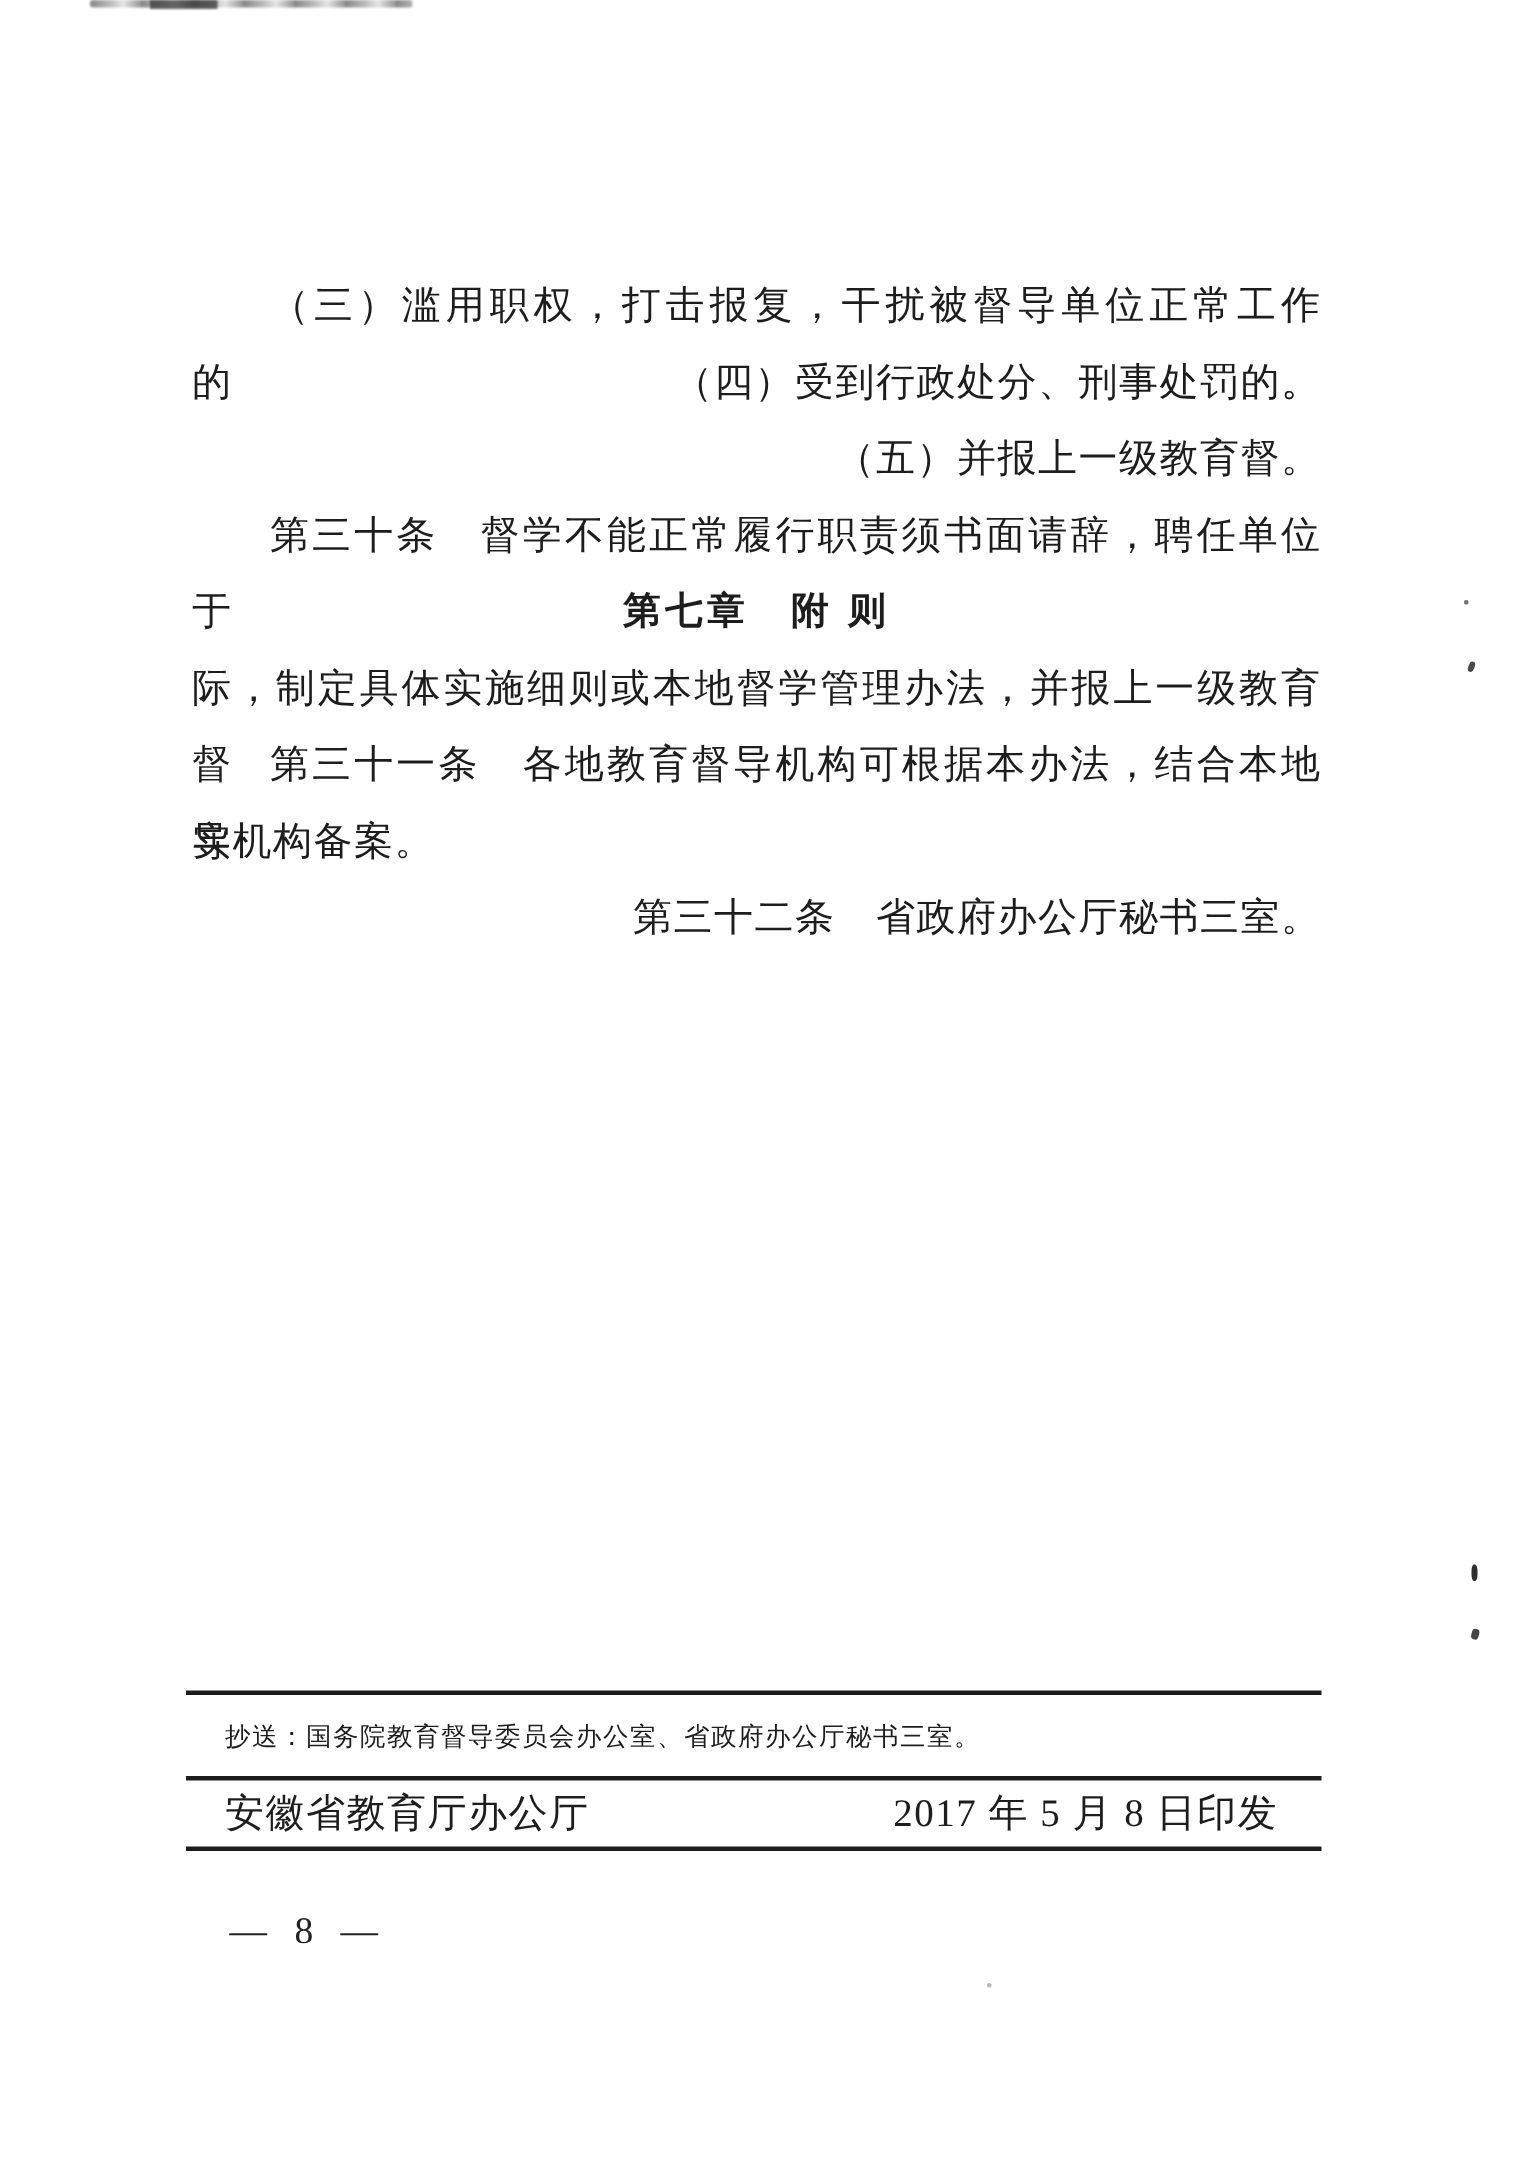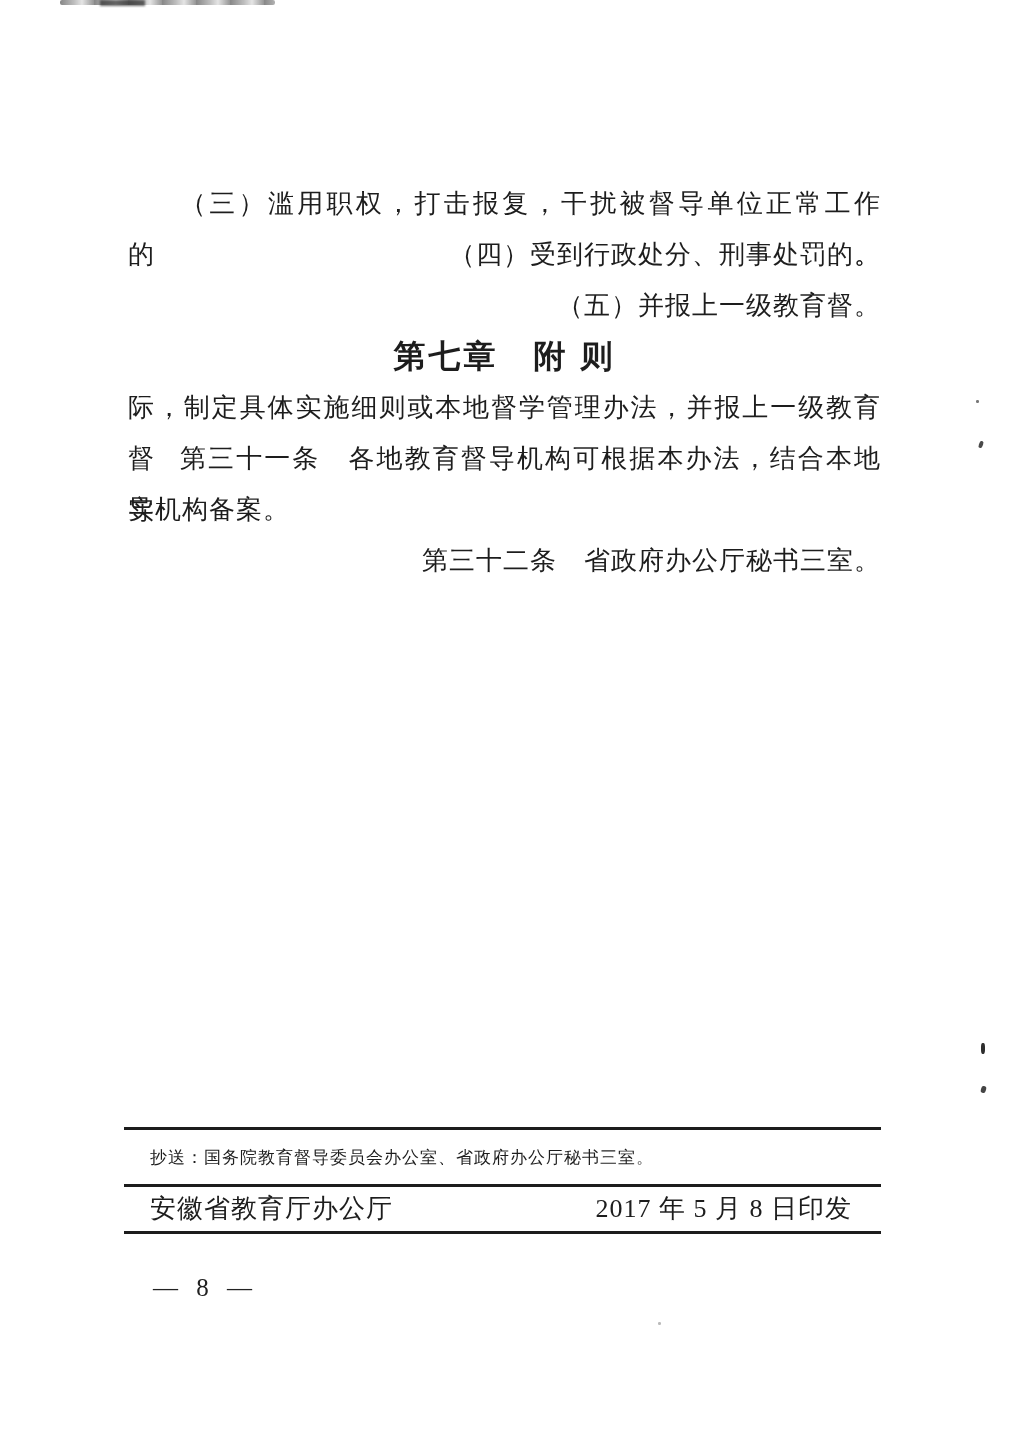--- a/index.html
+++ b/index.html
@@ -68,21 +68,21 @@
   .line.indent { text-indent: 2em; text-align: right; }
   .line.fill {
     white-space: normal;
     text-align: justify;
     text-align-last: justify;
   }
   .chapter {
     margin: 0;
     height: 51px;
     line-height: 51px;
-    font-size: 32px;
+    font-size: 25px;
     text-align: center;
     font-weight: 700;
     font-family: "Liberation Sans", "DejaVu Sans", sans-serif;
     letter-spacing: 3px;
   }
 
   
   .rule {
     position: absolute;
     left: 124px;
@@ -136,20 +136,21 @@
   <div class="speck speck-1"></div>
   <div class="speck speck-2"></div>
   <div class="speck speck-3"></div>
   <div class="speck speck-4"></div>
   <div class="speck speck-5"></div>
 
   <main class="content">
     <p class="line indent fill">（三）滥用职权，打击报复，干扰被督导单位正常工作的。</p>
     <p class="line indent">（四）受到行政处分、刑事处罚的。</p>
     <p class="line indent">（五）并报上一级教育督。</p>
+    <p class="line indent fill">第三十条　督学不能正常履行职责须书面请辞，聘任单位于</p>
     <h2 class="chapter">第七章　附 则</h2>
     <p class="line fill">际，制定具体实施细则或本地督学管理办法，并报上一级教育督</p>
     <p class="line indent fill">第三十一条　各地教育督导机构可根据本办法，结合本地实</p>
     <p class="line">导机构备案。</p>
     <p class="line indent">第三十二条　省政府办公厅秘书三室。</p>
   </main>
 
   <div class="rule rule-top"></div>
   <div class="cc-line">抄送：国务院教育督导委员会办公室、省政府办公厅秘书三室。</div>
   <div class="rule rule-middle"></div>

